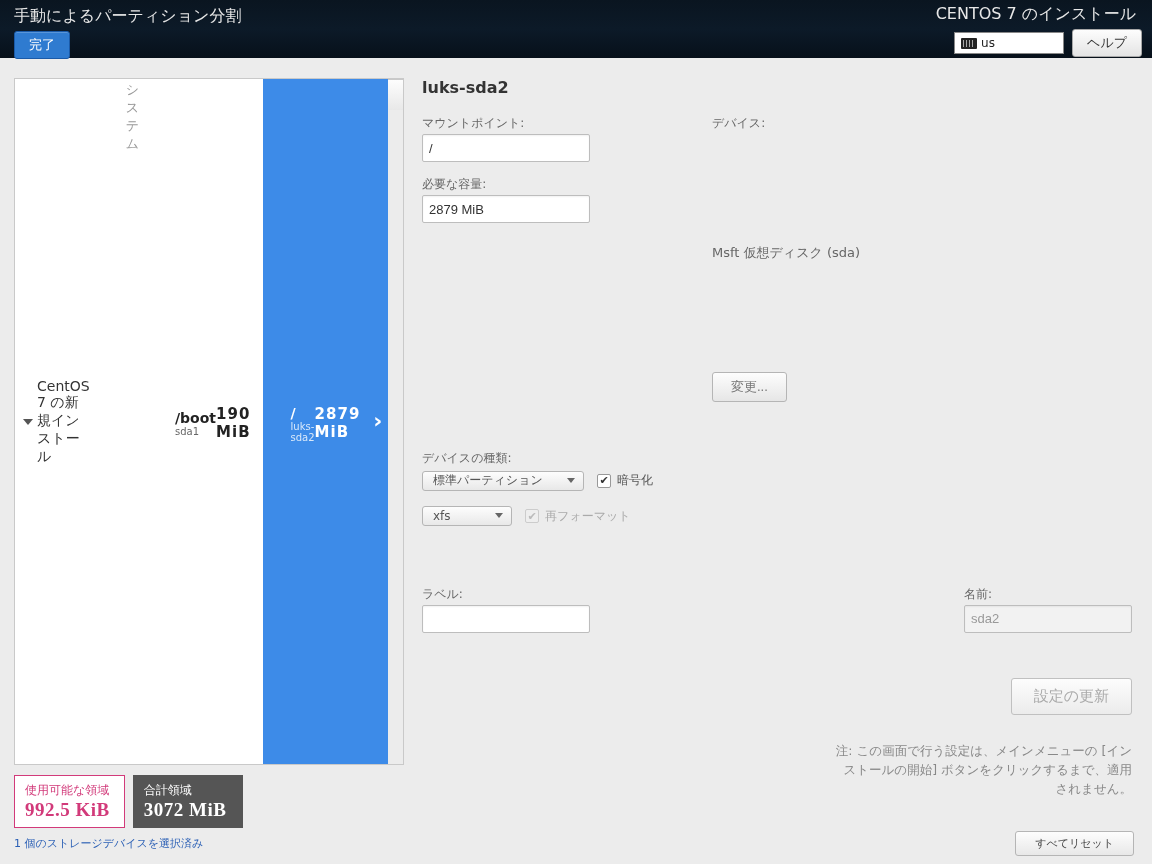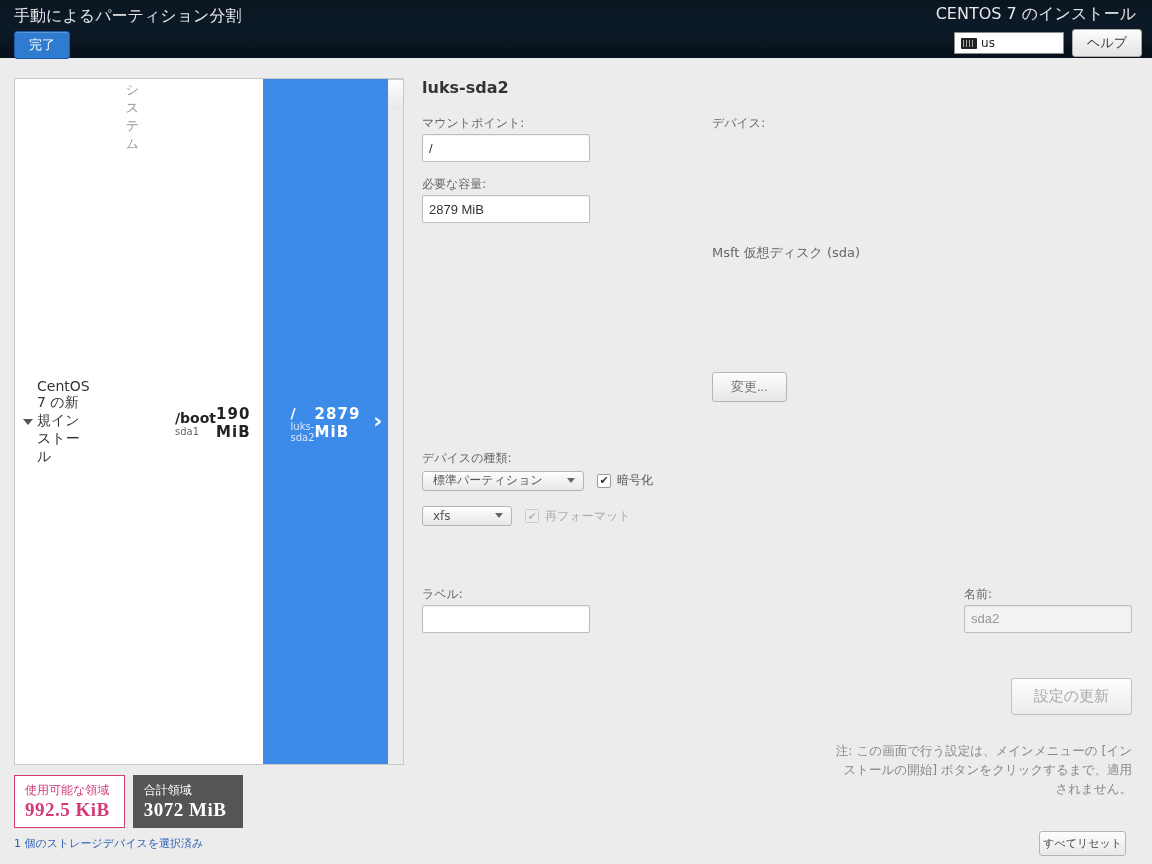--- a/index.html
+++ b/index.html
@@ -142,27 +142,27 @@
     background:linear-gradient(#fdfdfd,#ebebeb); border:1px solid #c0c0c0; border-radius:3px;
     padding:8px 22px; font-size:15px; color:#aaa; cursor:default;
   }
   .note {
     position:absolute; right:6px; top: 664px; width: 300px;
     font-size:12.5px; color:#888; text-align:right; line-height:1.5;
   }
 
   
   .bottom-bar {
-    position:absolute; bottom:8px; left:0; right:12px; padding: 0 14px;
+    position:absolute; bottom:8px; left:0; right:4px; padding: 0 14px;
     display:flex; justify-content:space-between; align-items:center;
   }
   .storage-link { font-size:11px; color:#2a5fb5; cursor:pointer; }
   .reset-btn {
     background:linear-gradient(#fdfdfd,#e8e8e8); border:1px solid #b5b5b5; border-radius:3px;
-    font-size:11px; padding:4px 3px; cursor:pointer; color:#444;
+    font-size:11px; padding:4px 19px; cursor:pointer; color:#444;
   }
 </style>
 </head>
 <body>
 
 <div class="header">
   <div class="header-left">
     <div class="header-title">手動によるパーティション分割</div>
     <button class="done-btn">完了</button>
   </div>

